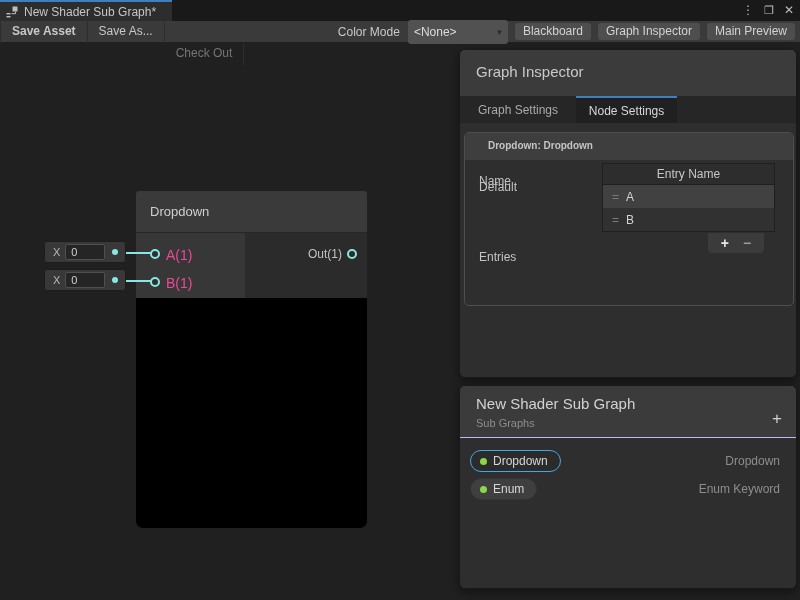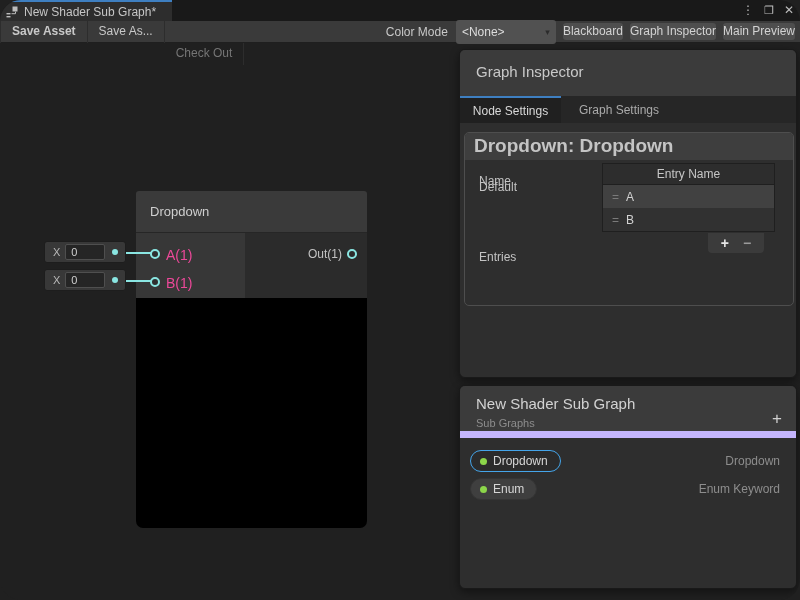--- a/index.html
+++ b/index.html
@@ -1,18 +1,18 @@
 <!DOCTYPE html>
 <html><head>
 <meta charset="utf-8">
 <style>
   * { margin:0; padding:0; box-sizing:border-box; }
   html,body { width:800px; height:600px; background:#202020; }
   body { font-family:"Liberation Sans", sans-serif; color:#c4c4c4; overflow:hidden; }
-  #stage { position:relative; width:800px; height:600px; background:#202020; overflow:hidden;border-radius:21px; }
+  #stage { position:relative; width:800px; height:600px; background:#202020; overflow:hidden; }
 
   
   .titlebar { position:absolute; left:0; top:0; width:800px; height:21px; background:#191919; }
   .doc-tab { position:absolute; left:0; top:0; width:172px; height:21px; background:#2d2d2d;
              border-top:2px solid #3e7fc1; display:flex; align-items:center; }
   .doc-tab .tabicon { width:12px; height:12px; margin:0 6px 0 6px; flex:0 0 auto; }
   .doc-tab .tablabel { font-size:12px; color:#c6c6c6; white-space:nowrap; }
   .win-controls { position:absolute; right:2px; top:0; height:21px; display:flex; align-items:center; gap:10px; padding-right:4px; }
   .win-controls span { color:#bdbdbd; font-size:12px; line-height:21px; cursor:default; }
   .win-controls .maxi { font-size:11px; }
@@ -22,21 +22,21 @@
              border-bottom:1px solid #1f1f1f; display:flex; align-items:center; font-size:12px; }
   .tb-flat { height:22px; line-height:21px; padding:0 11px; color:#c8c8c8; border-right:1px solid #2d2d2d; white-space:nowrap; }
   .tb-flat.first { border-left:1px solid #2d2d2d;font-weight:bold; }
   .tb-flat.bright { color:#e2e2e2; }
   .tb-flat.disabled { color:#757575;margin-top:44px; }
   .tb-right { margin-left:auto; display:flex; align-items:center; gap:7px; padding-right:5px; }
   .tb-label { color:#c8c8c8; margin-right:1px; white-space:nowrap; }
   .tb-select { width:100px; height:17px; background:#515151; border-radius:3px; display:flex; align-items:center;
                padding:12px 6px; color:#dcdcdc; position:relative; }
   .tb-select .arrow { position:absolute; right:6px; color:#2b2b2b; font-size:9px; }
-  .tb-btn { height:17px; background:#4e4e4e; border-radius:3px; padding:0 0; line-height:17px; color:#d2d2d2; white-space:nowrap; }
+  .tb-btn { height:17px; background:#4e4e4e; border-radius:3px; padding:0 8px; line-height:17px; color:#d2d2d2; white-space:nowrap; }
 
   
   .node-title { position:absolute; left:136px; top:191px; width:231px; height:42px; background:#3a3a3a;
                 border-bottom:1px solid #262626; border-radius:3px 3px 0 0; font-size:13px; color:#cfcfcf;
                 line-height:41px; padding-left:14px; }
   .node-left  { position:absolute; left:136px; top:233px; width:109px; height:65px; background:#373737; }
   .node-right { position:absolute; left:245px; top:233px; width:122px; height:65px; background:#2b2b2b; }
   .node-preview { position:absolute; left:136px; top:298px; width:231px; height:230px; background:#000;
                   border-radius:0 0 7px 7px; }
   .port-ring { position:absolute; width:10px; height:10px; border:2px solid #8ae6e2; border-radius:50%; background:#262626; }
@@ -59,43 +59,43 @@
   
   #inspector { top:49px; height:329px; }
   #inspector .panel-header { height:46px; }
   #inspector .panel-title { position:absolute; left:16px; top:13px; font-size:15px; color:#c9c9c9; }
   .tabstrip { position:absolute; left:0; top:46px; width:100%; height:27px; background:#262626; display:flex; }
   .tab { height:27px; display:flex; align-items:center; font-size:12px; }
   .tab.active { width:101px; background:#202020; border-top:2px solid #3e7fc1; color:#d8d8d8; justify-content:center; }
   .tab.inactive { color:#aaaaaa; padding:0 18px; }
 
   .section-box { position:absolute; left:4px; top:82px; width:330px; height:174px; border:1px solid #4e4e4e; border-radius:5px; }
-  .section-header { height:27px; background:#3e3e3e; border-radius:4px 4px 0 0; font-size:19px; font-weight:bold;
-                    color:#c4c4c4; line-height:26px; padding-left:9px; }
+  .section-header { height:27px; background:#3e3e3e; border-radius:4px 4px 0 0; font-size:10px; font-weight:bold;
+                    color:#c4c4c4; line-height:26px; padding-left:23px; }
   .fieldlabel { position:absolute; left:19px; font-size:12px; color:#c4c4c4; }
   .textfield { position:absolute; left:142px; width:173px; height:19px; background:#2b2b2b; border:1px solid #5a5a5a;
                border-radius:3px; font-size:12px; font-weight:bold; color:#e2e2e2; line-height:16px; padding-left:5px; }
   .popup { position:absolute; left:142px; width:173px; height:18px; background:#515151; border-radius:3px;
            font-size:12px; font-weight:bold; color:#e8e8e8; line-height:17px; padding-left:6px; }
   .popup .arrow { position:absolute; right:6px; top:0; color:#2b2b2b; font-size:9px; line-height:17px; }
 
   .rlist { position:absolute; left:142px; top:113px; width:173px; border:1px solid #1f1f1f; background:#313131; }
   .rlist-header { height:21px; background:#2d2d2d; border-bottom:1px solid #1f1f1f; text-align:center; font-size:12px;
                   color:#c6c6c6; line-height:20px; }
   .rlist-row { height:23px; display:flex; align-items:center; font-size:12px; color:#d2d2d2; }
   .rlist-row.sel { background:#414141; }
   .rlist-row .handle { color:#7a7a7a; margin:0 7px 0 9px; font-size:12px; }
   .rlist-footer { position:absolute; left:248px; top:183px; width:56px; height:20px; background:#3b3b3b;
                   border-radius:0 0 4px 4px; display:flex; align-items:center; justify-content:center; gap:14px; }
   .rlist-footer .plus { color:#e6e6e6; font-size:14px; font-weight:bold; }
   .rlist-footer .minus { color:#9a9a9a; font-size:14px; font-weight:bold; }
 
   
   #blackboard { top:385px; height:204px; }
-  #blackboard .panel-header { height:52px; border-bottom:7px solid #c4b5fd; }
+  #blackboard .panel-header { height:52px; border-bottom:1px solid #c4b5fd; }
   #blackboard .bb-title { position:absolute; left:16px; top:9px; font-size:15px; color:#d2d2d2; }
   #blackboard .bb-sub { position:absolute; left:16px; top:31px; font-size:11px; color:#8d8d8d; }
   #blackboard .bb-add { position:absolute; right:14px; top:24px; font-size:17px; color:#d0d0d0; line-height:17px; }
   .bb-row { position:absolute; left:0; width:100%; height:24px; }
   .pill { position:absolute; left:10px; top:0; height:22px; display:inline-flex; align-items:center; padding:0 12px 0 9px;
           border-radius:11px; font-size:12px; color:#d6d6d6; background:#3f3f3f; border:1px solid #353535; }
   .pill.sel { background:#2b2b2b; border:1px solid #45a5ea; }
   .pill .gdot { width:7px; height:7px; border-radius:50%; background:#8cd64a; margin-right:6px; }
   .bb-type { position:absolute; right:16px; top:4px; font-size:12px; color:#8d8d8d; }
 </style>
@@ -161,22 +161,22 @@
     <span class="wx">X</span>
     <div class="wfield">0</div>
     <div class="wdot"></div>
   </div>
 
   <div class="panel" id="inspector">
     <div class="panel-header">
       <div class="panel-title">Graph Inspector</div>
     </div>
     <div class="tabstrip">
+      <div class="tab inactive">Graph Settings</div>
       <div class="tab active">Node Settings</div>
-      <div class="tab inactive">Graph Settings</div>
     </div>
 
     <div class="section-box">
       <div class="section-header">Dropdown: Dropdown</div>
     </div>
 
     <div class="fieldlabel" style="top:124px;">Name</div>
     <div class="textfield" style="top:121px;">Dropdown</div>
 
     <div class="fieldlabel" style="top:130px;">Default</div>

